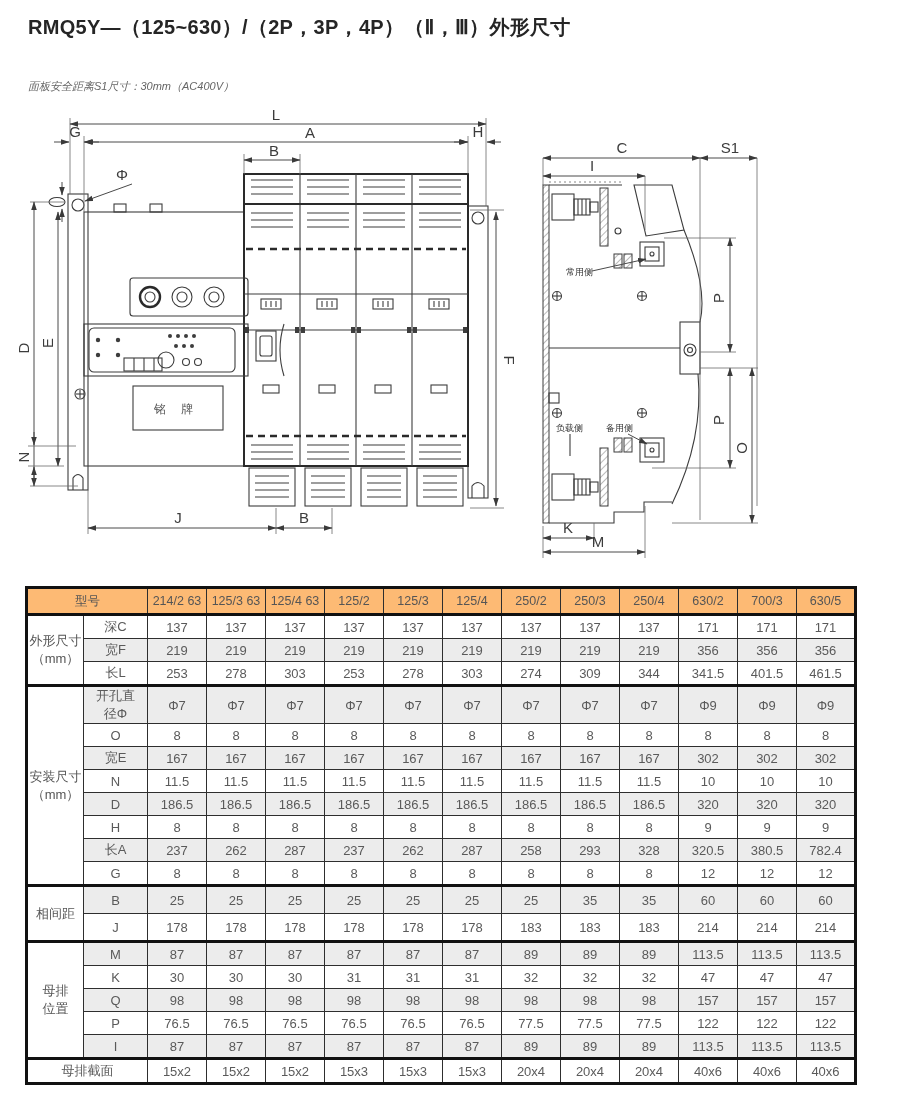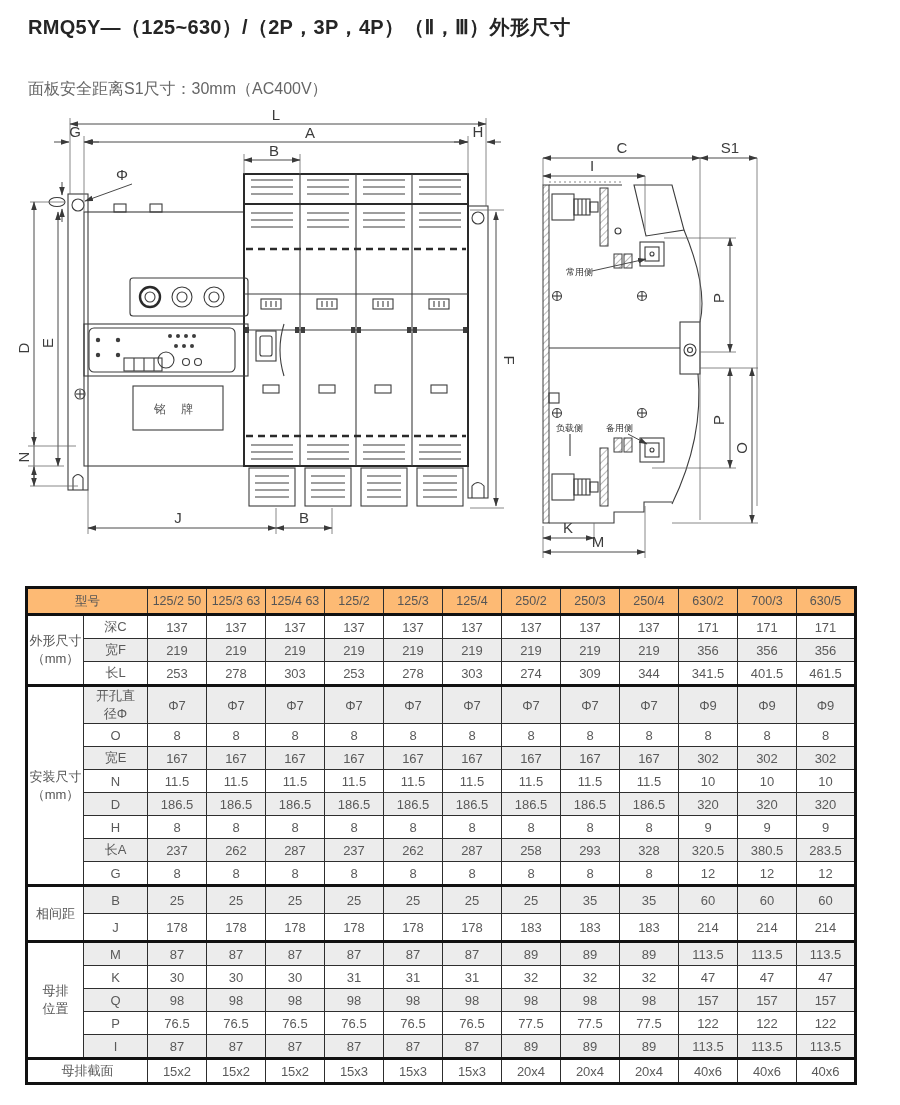--- a/index.html
+++ b/index.html
@@ -1,18 +1,18 @@
 <!DOCTYPE html>
 <html><head>
 <meta charset="utf-8">
 <style>
   html,body { margin:0; padding:0; background:#fff; font-family:"Liberation Sans",sans-serif; }
   .page { position:relative; width:900px; height:1105px; background:#fff; overflow:hidden; }
   .title { position:absolute; left:28px; top:14px; font-size:20px; font-weight:bold; color:#252525; letter-spacing:.3px; }
-  .subtitle { position:absolute; left:28px; top:79px; font-size:16px; color:#666; }
+  .subtitle { position:absolute; left:28px; top:79px; font-size:11px; color:#666;font-style:italic; }
   svg.draw { position:absolute; }
   #front-svg { left:18px; top:108px; }
   #side-svg  { left:522px; top:138px; }
   svg .ln   { stroke:#3d3d3d; stroke-width:1.1; fill:none; }
   svg .thick{ stroke:#2a2a2a; stroke-width:2; fill:none; }
   svg .dim  { stroke:#4a4a4a; stroke-width:1; fill:none; }
   svg .ext  { stroke:#6a6a6a; stroke-width:.8; fill:none; }
   svg .dash { stroke:#2a2a2a; stroke-width:2.4; stroke-dasharray:7 5; fill:none; }
   svg .dot  { fill:#3d3d3d; }
   svg text.dimlbl { font-size:15px; fill:#3c3c3c; }
@@ -310,21 +310,21 @@
           <col style="width:59px">
           <col style="width:59px">
         <col style="width:59px">
           <col style="width:59px">
           <col style="width:59px">
           <col style="width:59px">
       </colgroup>
       <tbody>
           <tr class="hdr">
             <td colspan="2">型号</td>
-            <td>125/2 50</td>
+            <td>214/2 63</td>
             <td>125/3 63</td>
             <td>125/4 63</td>
             <td>125/2</td>
             <td>125/3</td>
             <td>125/4</td>
             <td>250/2</td>
             <td>250/3</td>
             <td>250/4</td>
             <td>630/2</td>
             <td>700/3</td>
@@ -476,21 +476,21 @@
             <td class="val shade">262</td>
             <td class="val shade">287</td>
             <td class="val shade">237</td>
             <td class="val shade">262</td>
             <td class="val shade">287</td>
             <td class="val shade">258</td>
             <td class="val shade">293</td>
             <td class="val shade">328</td>
             <td class="val shade">320.5</td>
             <td class="val shade">380.5</td>
-            <td class="val shade">283.5</td>
+            <td class="val shade">782.4</td>
           </tr>
           <tr>
             <td class="rlabel">G</td>
             <td class="val">8</td>
             <td class="val">8</td>
             <td class="val">8</td>
             <td class="val">8</td>
             <td class="val">8</td>
             <td class="val">8</td>
             <td class="val">8</td>

